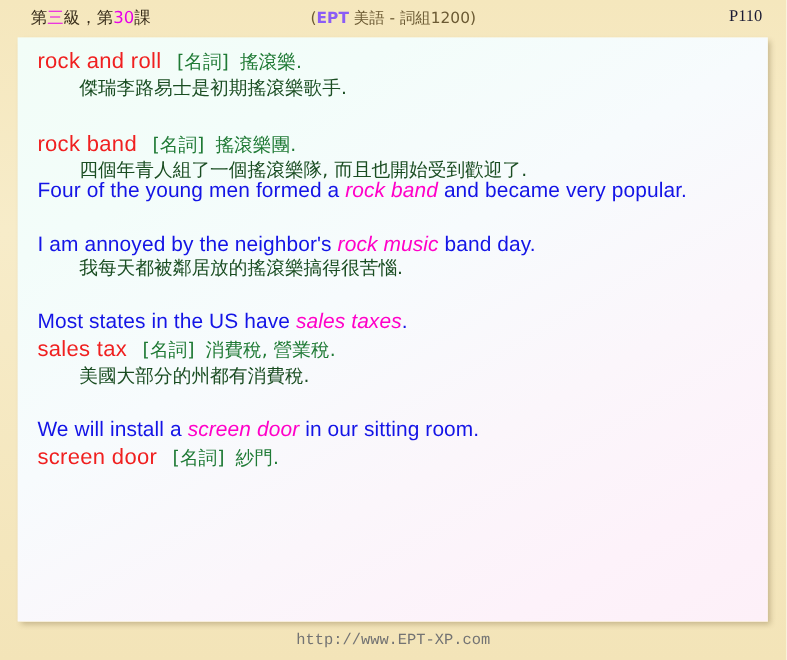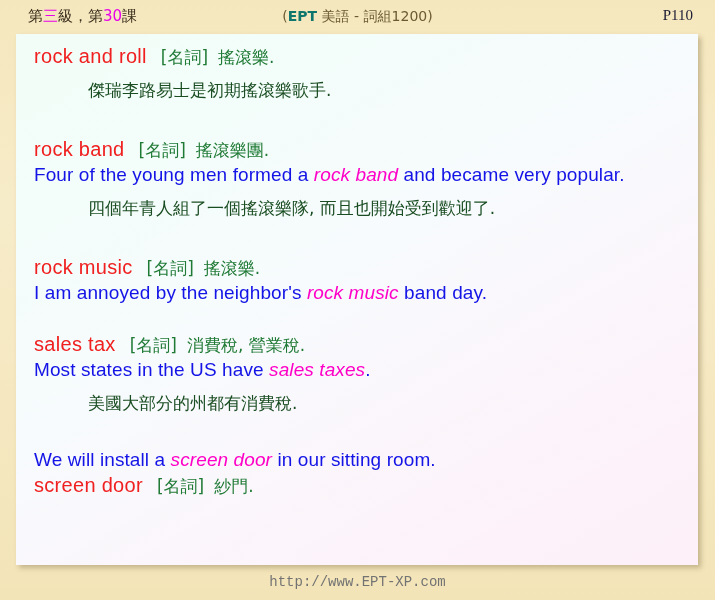--- a/index.html
+++ b/index.html
@@ -46,21 +46,21 @@
     position: absolute;
     right: 22px;
     top: 7px;
     font-size: 15px;
     color: #1a1a33;
     font-weight: 500;
     white-space: nowrap;
     font-family: Liberation Serif, serif;
   }
   .magenta { color: #e800e8; }
-  .red-accent { color: #0f766e; font-weight: bold; margin-top: 47px; }
+  .red-accent { color: #8b5cf6; font-weight: bold; margin-top: 47px; }
 
   
   .panel {
     position: absolute;
     left: 16px;
     top: 34px;
     width: 682px;
     height: 531px;
     box-sizing: border-box;
     background:
@@ -115,21 +115,21 @@
     font-size: 19px;
     letter-spacing: 0.1px;
   }
   .en-line .target {
     color: #ff00c8;
     font-style: italic;
   }
 
   
   .zh-line {
-    margin: 16px;
+    margin: 0;
     padding-left: 38px;
     color: #1a4d22;
     font-size: 17px;
     font-family: "DejaVu Sans", sans-serif;
   }
 
   
   .footer {
     position: absolute;
     left: 0;
@@ -164,38 +164,36 @@
       <span class="headword">rock and roll</span><span class="pos">[名詞]</span><span class="meaning">搖滾樂.</span>
     </div>
     <div class="line zh-line">傑瑞李路易士是初期搖滾樂歌手.</div>
   </div>
   <div class="entry-spacer"></div>
 
   <div class="entry">
     <div class="line hw-line">
       <span class="headword">rock band</span><span class="pos">[名詞]</span><span class="meaning">搖滾樂團.</span>
     </div>
+    <div class="line zh-line">四個年青人組了一個搖滾樂隊, 而且也開始受到歡迎了.</div>
     <div class="line en-line"><span>Four of the young men formed a </span><span class="target">rock band</span><span> and became very popular.</span></div>
-    <div class="line zh-line">四個年青人組了一個搖滾樂隊, 而且也開始受到歡迎了.</div>
-  </div>
-  <div class="entry-spacer"></div>
-
-  <div class="entry">
-    <div class="line hw-line">
-      <span class="headword">rock music</span><span class="pos">[名詞]</span><span class="meaning">搖滾樂.</span>
-    </div>
+  </div>
+  <div class="entry-spacer"></div>
+
+  <div class="entry">
     <div class="line en-line"><span>I am annoyed by the neighbor's </span><span class="target">rock music</span><span> band day.</span></div>
-  </div>
-  <div class="entry-spacer"></div>
-
-  <div class="entry">
+    <div class="line zh-line">我每天都被鄰居放的搖滾樂搞得很苦惱.</div>
+  </div>
+  <div class="entry-spacer"></div>
+
+  <div class="entry">
+    <div class="line en-line"><span>Most states in the US have </span><span class="target">sales taxes</span><span>.</span></div>
     <div class="line hw-line">
       <span class="headword">sales tax</span><span class="pos">[名詞]</span><span class="meaning">消費稅, 營業稅.</span>
     </div>
-    <div class="line en-line"><span>Most states in the US have </span><span class="target">sales taxes</span><span>.</span></div>
     <div class="line zh-line">美國大部分的州都有消費稅.</div>
   </div>
   <div class="entry-spacer"></div>
 
   <div class="entry">
     <div class="line en-line"><span>We will install a </span><span class="target">screen door</span><span> in our sitting room.</span></div>
     <div class="line hw-line">
       <span class="headword">screen door</span><span class="pos">[名詞]</span><span class="meaning">紗門.</span>
     </div>
   </div>

